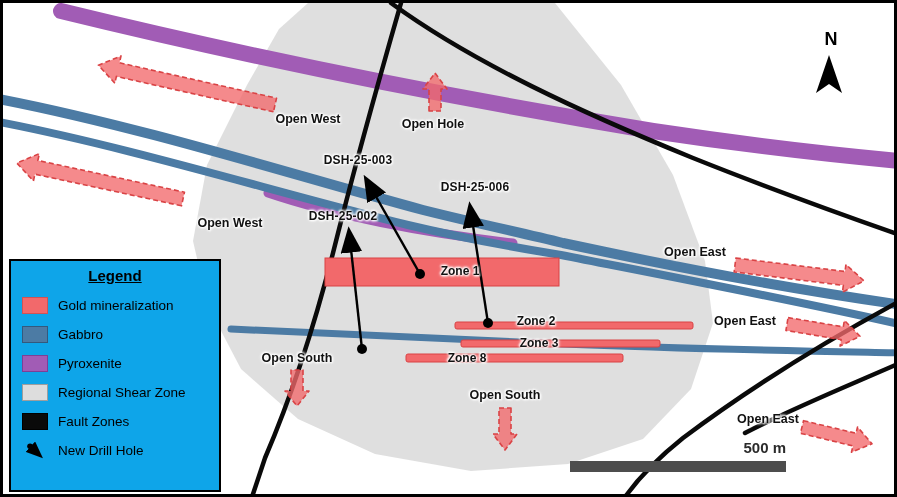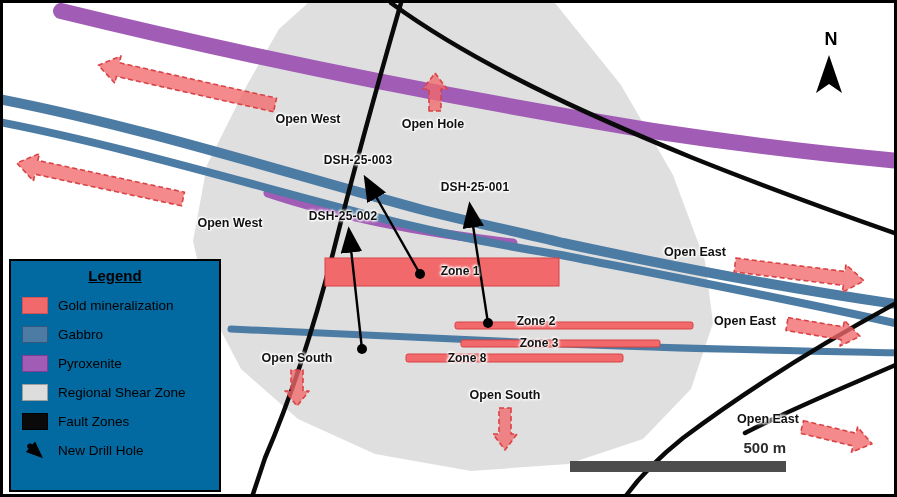--- a/index.html
+++ b/index.html
@@ -30,21 +30,21 @@
   .zone-label{font-size:12px;}
   .drill-label{font-size:12px;letter-spacing:.2px;}
 
   .compass{position:absolute;left:806px;top:26px;width:44px;text-align:center;}
   .compass-n{font-weight:700;font-size:18px;color:#000;}
 
   .scalebar-wrap{position:absolute;left:567px;top:436px;width:216px;}
   .scalebar-label{text-align:right;font-size:15px;font-weight:600;color:#2b2b2b;margin-bottom:5px;}
   .scalebar{height:11px;background:#4d4d4d;}
 
-  .legend{position:absolute;left:6px;top:256px;width:212px;height:233px;background:#0369a1;border:2px solid #000;box-sizing:border-box;padding:6px 0 0 0;}
+  .legend{position:absolute;left:6px;top:256px;width:212px;height:233px;background:#0ea5e9;border:2px solid #000;box-sizing:border-box;padding:6px 0 0 0;}
   .legend-title{text-align:center;font-weight:700;font-size:15px;text-decoration:underline;color:#000;margin-bottom:7px;}
   .legend-item{display:flex;align-items:center;gap:10px;padding:0 0 0 11px;height:29px;}
   .legend-swatch{width:26px;height:17px;flex:0 0 auto;box-sizing:border-box;}
   .sw-gold{background:var(--gold-mineralization);border:1px solid #d05355;}
   .sw-gabbro{background:var(--gabbro);border:1px solid #33597d;}
   .sw-pyroxenite{background:var(--pyroxenite);border:1px solid #7d3f96;}
   .sw-shear{background:var(--regional-shear-zone);border:1px solid #9e9e9e;}
   .sw-fault{background:var(--fault-zones);border:1px solid #000;}
   .legend-label{font-size:13.5px;color:#000;text-align:center;}
 </style>
@@ -103,21 +103,21 @@
   <div class="map-label open-label" style="left:305px;top:116px;">Open West</div>
   <div class="map-label open-label" style="left:227px;top:220px;">Open West</div>
   <div class="map-label open-label" style="left:430px;top:121px;">Open Hole</div>
   <div class="map-label open-label" style="left:692px;top:249px;">Open East</div>
   <div class="map-label open-label" style="left:742px;top:318px;">Open East</div>
   <div class="map-label open-label" style="left:765px;top:416px;">Open East</div>
   <div class="map-label open-label" style="left:294px;top:355px;">Open South</div>
   <div class="map-label open-label" style="left:502px;top:392px;">Open South</div>
 
   <div class="map-label drill-label" style="left:355px;top:157px;">DSH-25-003</div>
-  <div class="map-label drill-label" style="left:472px;top:184px;">DSH-25-001</div>
+  <div class="map-label drill-label" style="left:472px;top:184px;">DSH-25-006</div>
   <div class="map-label drill-label" style="left:340px;top:213px;">DSH-25-002</div>
 
   <div class="map-label zone-label" style="left:457px;top:268px;">Zone 1</div>
   <div class="map-label zone-label" style="left:533px;top:318px;">Zone 2</div>
   <div class="map-label zone-label" style="left:528px;top:340px;padding-left:16px;">Zone 3</div>
   <div class="map-label zone-label" style="left:464px;top:355px;">Zone 8</div>
 
   <div class="compass">
     <div class="compass-n">N</div>
   </div>

